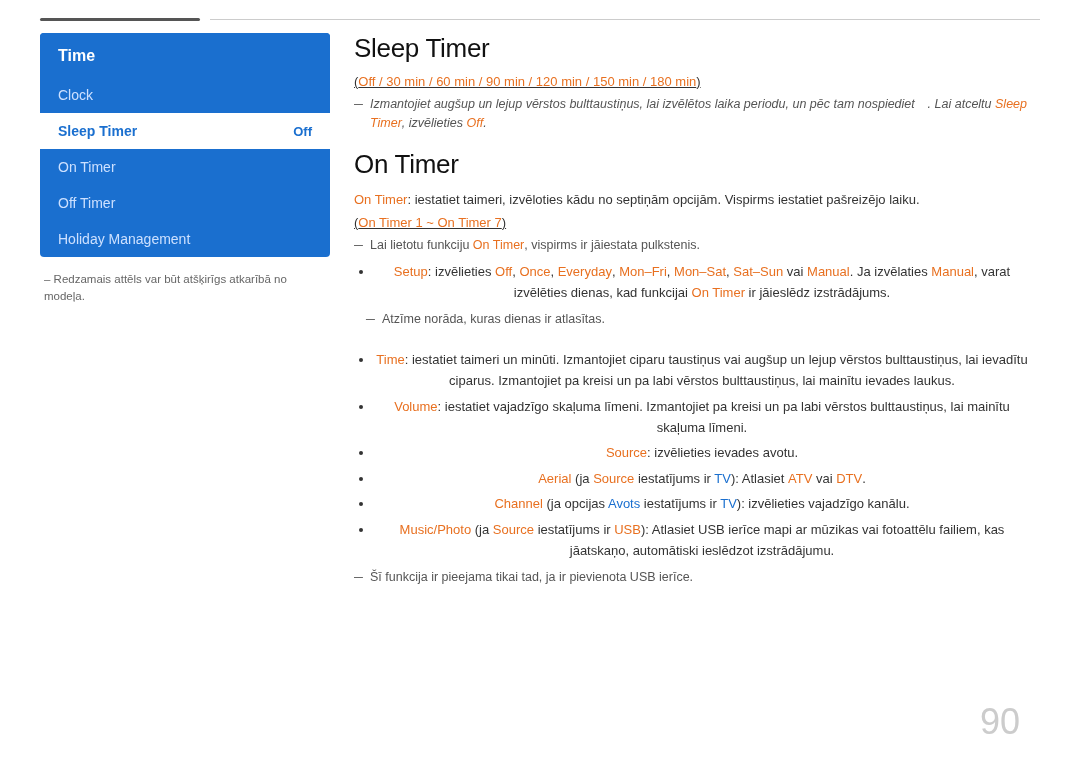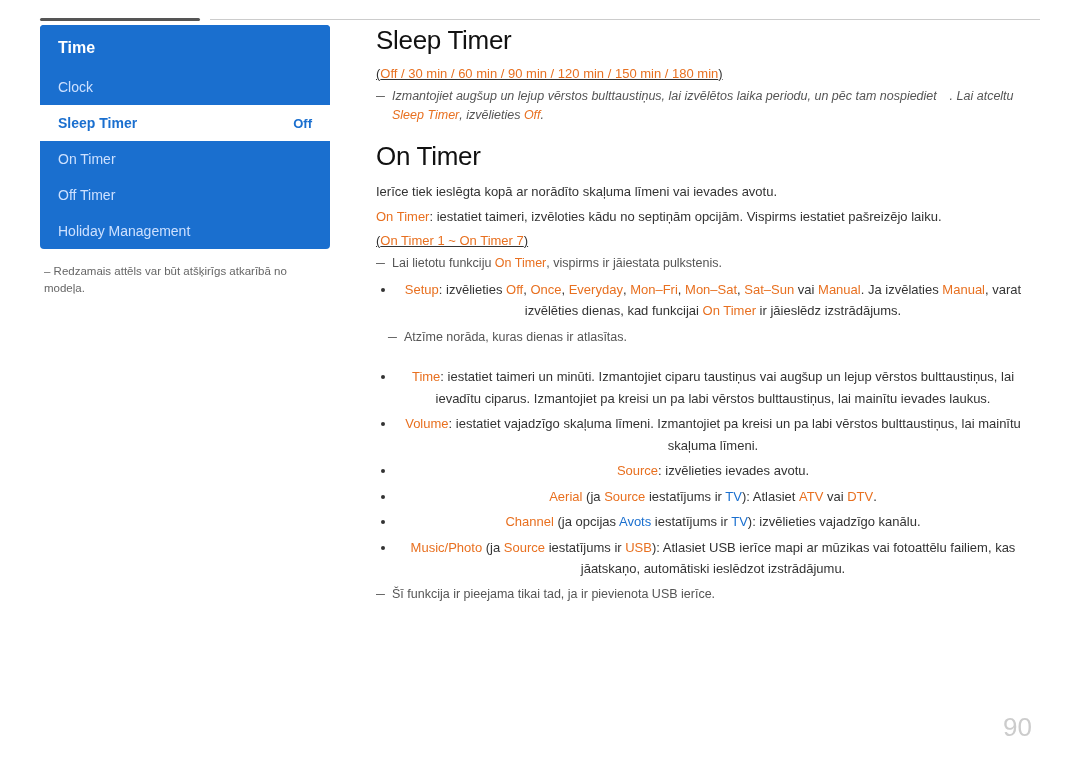--- a/index.html
+++ b/index.html
@@ -29,22 +29,22 @@
     .top-bar-line-right {
       flex: 1;
       height: 1px;
       background: #ccc;
       margin-left: 10px;
     }
 
     .content-area {
       display: flex;
       flex-direction: row;
-      padding: 4px 40px 20px 40px;
-      gap: 46px;
+      padding: 12px 40px 20px 40px;
+      gap: 24px;
       height: calc(100% - 55px);
     }
 
     
     .sidebar {
       width: 290px;
       flex-shrink: 0;
       display: flex;
       flex-direction: column;
     }
@@ -200,22 +200,22 @@
     .indent-note::before {
       content: '─';
       position: absolute;
       left: 12px;
       color: #555;
     }
 
     .page-number {
       position: absolute;
       bottom: 20px;
-      right: 48px;
-      font-size: 26px;
+      right: 60px;
+      font-size: 36px;
       color: #ccc;
       font-weight: 300;
     }
   </style>
 </head>
 <body>
 
 <div class="top-bar">
   <div class="top-bar-line-left"></div>
   <div class="top-bar-line-right"></div>
@@ -253,21 +253,20 @@
       <div class="options-line">
         (<span class="highlight">Off / 30 min / 60 min / 90 min / 120 min / 150 min / 180 min</span>)
       </div>
       <div class="note-line">
         Izmantojiet augšup un lejup vērstos bulttaustiņus, lai izvēlētos laika periodu, un pēc tam nospiediet . Lai atceltu <span class="orange">Sleep Timer</span>, izvēlieties <span class="orange">Off</span>.
       </div>
     </div>
 
     <div class="section-divider">
       <div class="on-timer-title">On Timer</div>
-      <div class="body-text">Ierīce tiek ieslēgta kopā ar norādīto skaļuma līmeni vai ievades avotu.</div>
       <div class="body-text">
         <span class="orange-text">On Timer</span>: iestatiet taimeri, izvēloties kādu no septiņām opcijām. Vispirms iestatiet pašreizējo laiku.
       </div>
       <div class="options-line">
         (<span class="highlight">On Timer 1 ~ On Timer 7</span>)
       </div>
       <div class="sub-note">
         Lai lietotu funkciju <span class="orange-text">On Timer</span>, vispirms ir jāiestata pulkstenis.
       </div>
 

